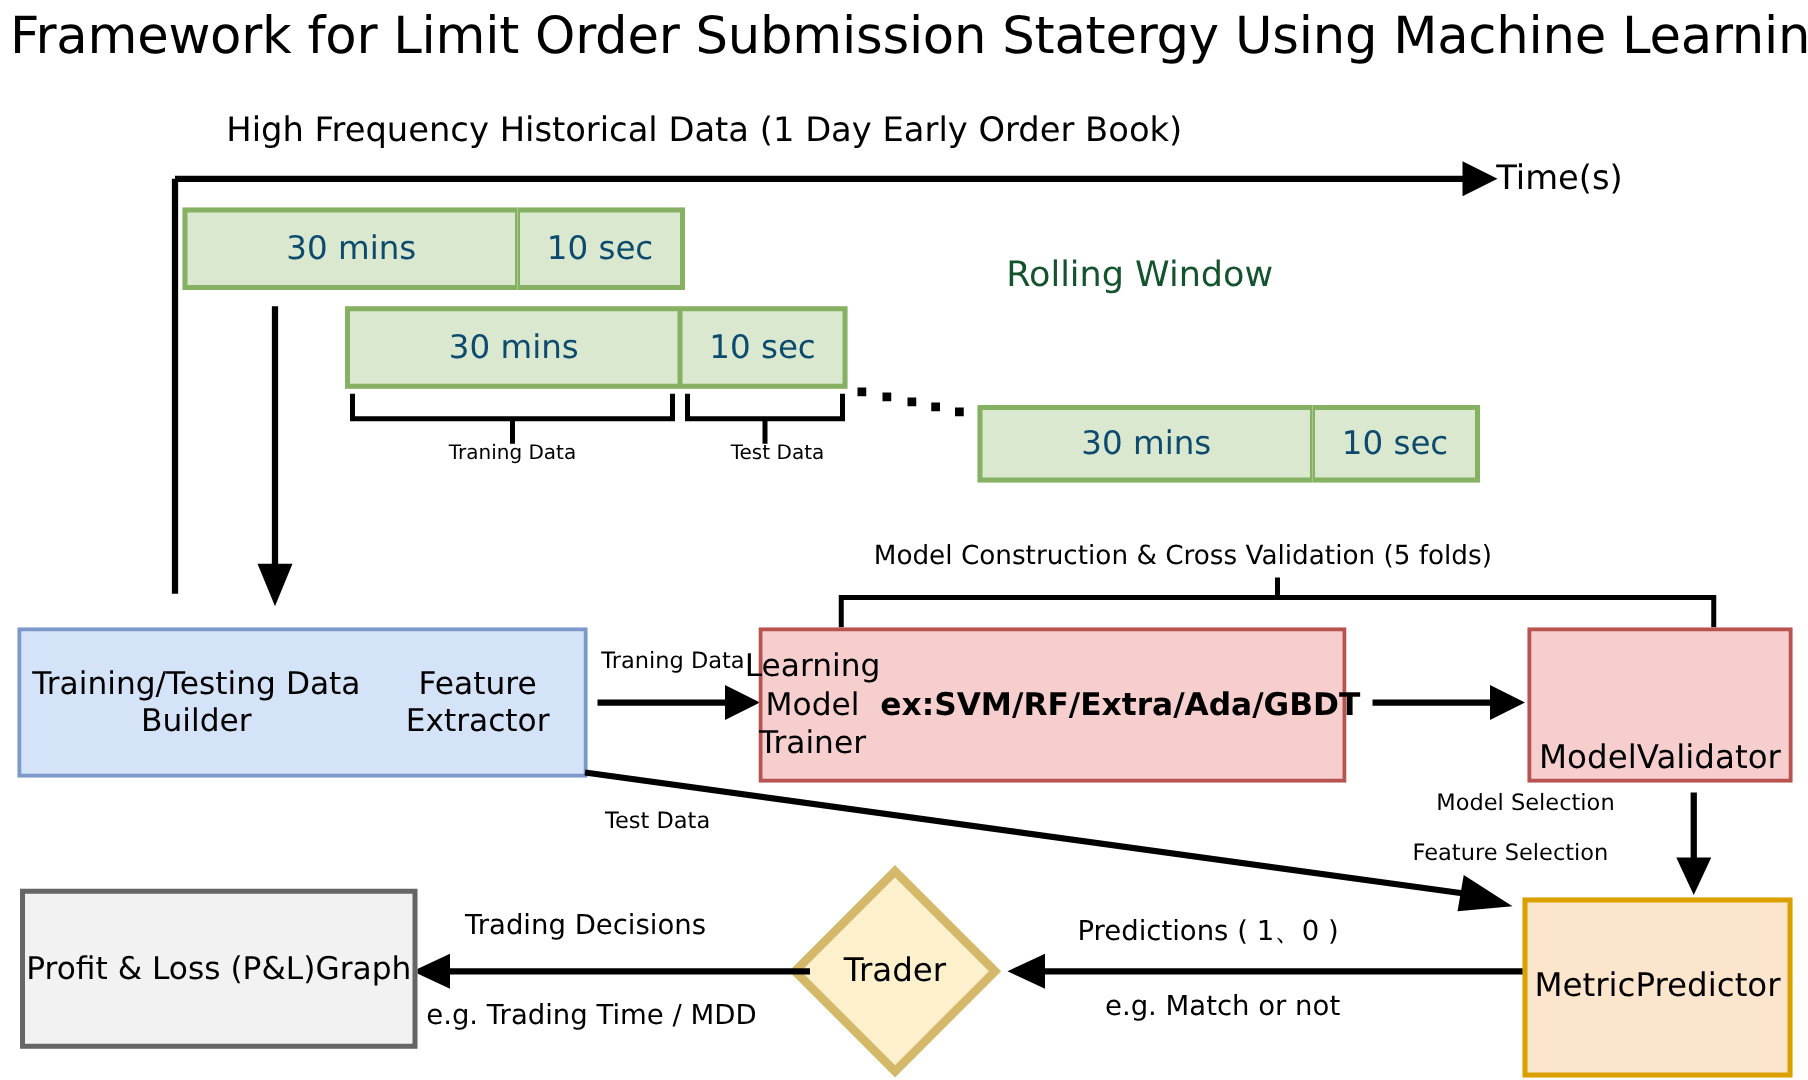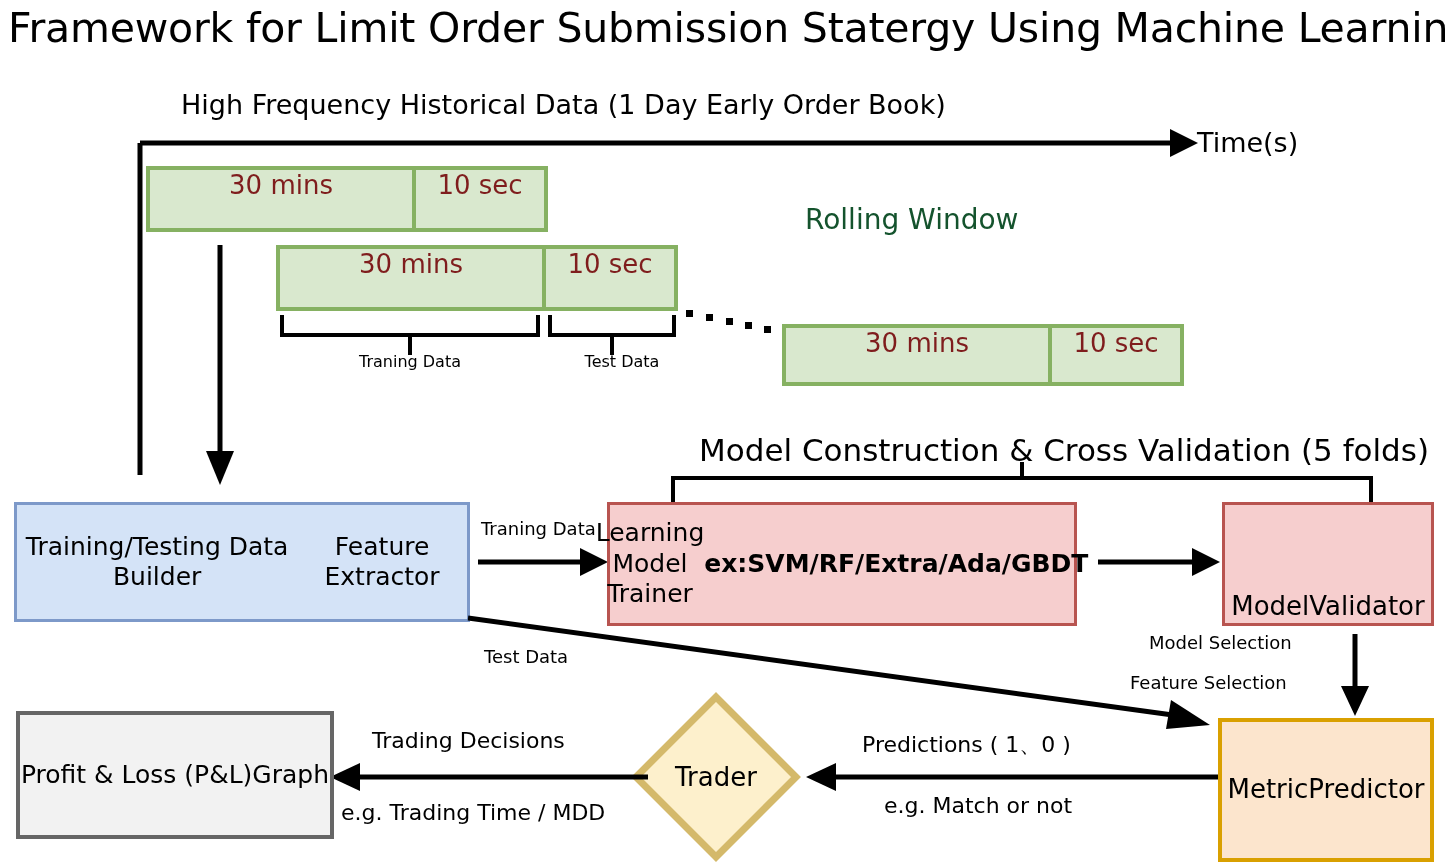--- a/index.html
+++ b/index.html
@@ -57,33 +57,34 @@
     font-size: 18px;
     color: #000;
     white-space: nowrap;
   }
   .edge-label-lg {
     font-size: 22px;
     color: #000;
     white-space: nowrap;
   }
   .section-label {
-    font-size: 31px;
+    font-size: 21px;
     color: #000;
     white-space: nowrap;
   }
 
   
   .win {
     box-sizing: border-box;
     background: #d9e8ce;
     border: 4px solid #86b162;
     display: flex;
+    align-items: center;
     justify-content: center;
-    color: #7f1d1d;
+    color: #0c4a6e;
   }
   .win-train { border-right-width: 2px; }
   .win-test  { border-left-width: 2px; }
 
   
   .node {
     box-sizing: border-box;
     display: flex;
     flex-direction: row;
     align-items: center;

